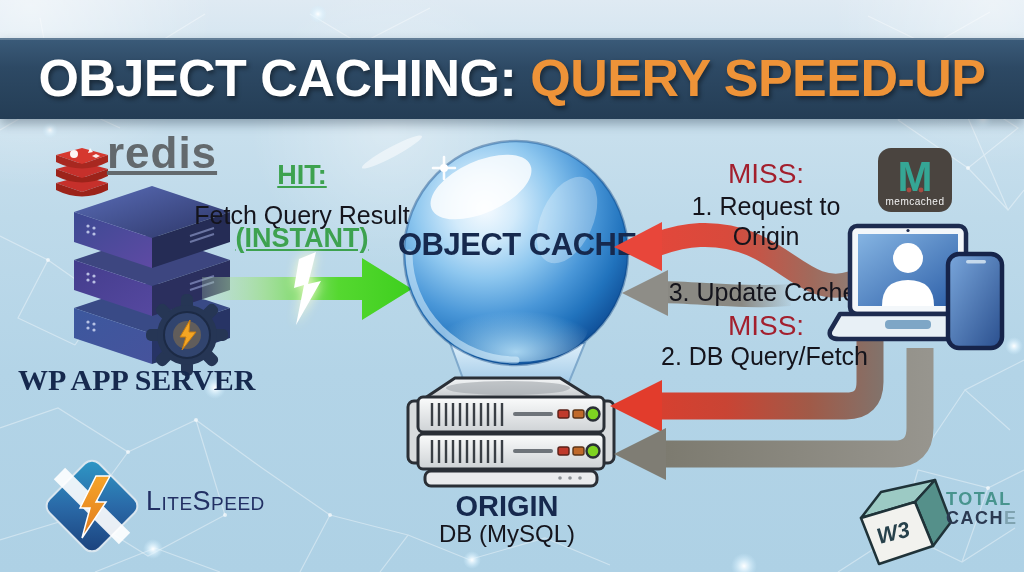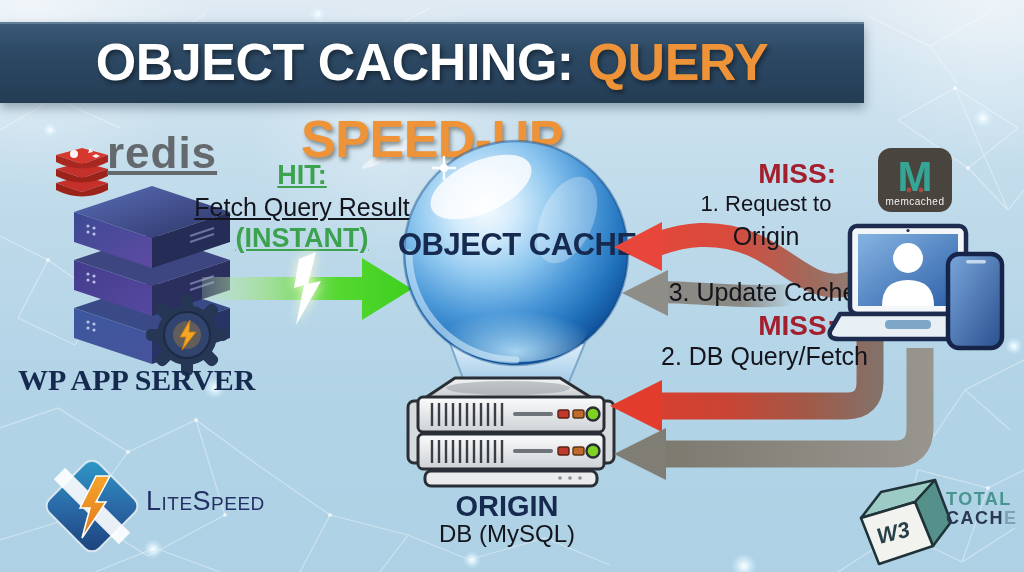--- a/index.html
+++ b/index.html
@@ -9,25 +9,25 @@
     background:
       radial-gradient(circle at 3% 1%, rgba(255,255,255,.55), rgba(255,255,255,0) 16%),
       radial-gradient(circle at 97% 1%, rgba(255,255,255,.45), rgba(255,255,255,0) 14%),
       radial-gradient(circle at 38% 22%, rgba(255,255,255,.35), rgba(255,255,255,0) 18%),
       linear-gradient(180deg,#dfeaf3 0%,#cfe3ef 12%,#bedaea 38%,#b3d4e7 65%,#aed1e5 100%);
   }
   .abs{position:absolute;}
   .txt{position:absolute;text-align:center;line-height:1.12;white-space:nowrap;}
   .navy{color:#16294e;font-weight:bold;}
   .green{color:#3da24f;font-weight:bold;text-decoration:underline;}
-  .red{color:#a31f2d;font-weight:bold;text-align:right;}
+  .red{color:#a31f2d;font-weight:normal;}
   .dark{color:#14141c;}
   
   #banner{
-    position:absolute;left:0;top:22px;width:864px;height:79px;
+    position:absolute;left:0;top:38px;width:1024px;height:79px;
     background:linear-gradient(180deg,#3a5a78 0%,#2d4964 35%,#243d55 100%);
     border-top:2px solid rgba(160,190,215,.5);
     box-shadow:0 5px 10px rgba(20,40,60,.35);
   }
   #banner h1{
     margin:0;width:100%;text-align:center;line-height:77px;
     font-size:52px;font-weight:bold;letter-spacing:-.5px;
     text-shadow:2px 3px 4px rgba(0,0,0,.4);
   }
   #banner .t-main{color:#ffffff;}
@@ -182,21 +182,21 @@
         <rect x="-6" y="-41" width="12" height="16" rx="5" transform="rotate(315)"></rect>
       </g>
       <circle r="30" fill="#263655"></circle>
       <circle r="23" fill="#31446e" stroke="#1c2a45" stroke-width="2"></circle>
       <circle r="14" fill="rgba(245,166,35,.25)"></circle>
       <path d="M3,-15 L-7,2 L-1,2 L-5,15 L9,-3 L2,-3 Z" fill="#f5a623" stroke="#c77d12" stroke-width="1"></path>
     </g>
   </svg>
 
   <div class="txt green" id="hit-label" style="left:242px;top:160px;width:120px;font-size:27px;">HIT:</div>
-  <div class="txt dark" style="left:182px;top:193px;width:240px;font-size:25px;text-decoration:underline;">Fetch Query Result</div>
+  <div class="txt dark" style="left:182px;top:201px;width:240px;font-size:25px;">Fetch Query Result</div>
   <div class="txt green" style="left:222px;top:223px;width:160px;font-size:27px;">(INSTANT)</div>
 
   <svg class="abs" style="left:190px;top:245px;" width="235" height="95" viewBox="0 0 235 95">
     <defs>
       <linearGradient id="greenArr" x1="0" y1="0" x2="1" y2="0">
         <stop offset="0%" stop-color="#bfe6b5" stop-opacity=".25"></stop>
         <stop offset="30%" stop-color="#9fe08c" stop-opacity=".8"></stop>
         <stop offset="65%" stop-color="#55d830"></stop>
         <stop offset="100%" stop-color="#3ecf1e"></stop>
       </linearGradient>
@@ -321,21 +321,21 @@
       <polygon points="82,180 30,206 82,232" fill="#e23c2c"></polygon>
     </g>
 
     <g>
       <path d="M340,148 L340,228 Q340,254 314,254 L82,254" stroke="url(#grayRun)" stroke-width="27" fill="none"></path>
       <polygon points="86,228 34,254 86,280" fill="#7f7d74"></polygon>
     </g>
   </svg>
 
   <div class="txt red" style="left:696px;top:158px;width:140px;font-size:28px;">MISS:</div>
-  <div class="txt dark" style="left:666px;top:192px;width:200px;font-size:22px;">1. Request to</div>
+  <div class="txt dark" style="left:666px;top:192px;width:200px;font-size:25px;">1. Request to</div>
   <div class="txt dark" style="left:666px;top:222px;width:200px;font-size:25px;">Origin</div>
   <div class="txt dark" style="left:660px;top:278px;width:205px;font-size:25px;">3. Update Cache</div>
   <div class="txt red" style="left:696px;top:310px;width:140px;font-size:28px;">MISS:</div>
   <div class="txt dark" style="left:652px;top:342px;width:225px;font-size:25px;">2. DB Query/Fetch</div>
 
   <svg class="abs" style="left:876px;top:146px;" width="78" height="68" viewBox="0 0 78 68">
     <rect x="2" y="2" width="74" height="64" rx="13" fill="#4a443f"></rect>
     <text x="39" y="45" text-anchor="middle" font-size="42" font-weight="bold" fill="#35a695">M</text>
     <circle cx="33" cy="44" r="2.4" fill="#a84b42"></circle>
       <circle cx="45" cy="44" r="2.4" fill="#a84b42"></circle>

